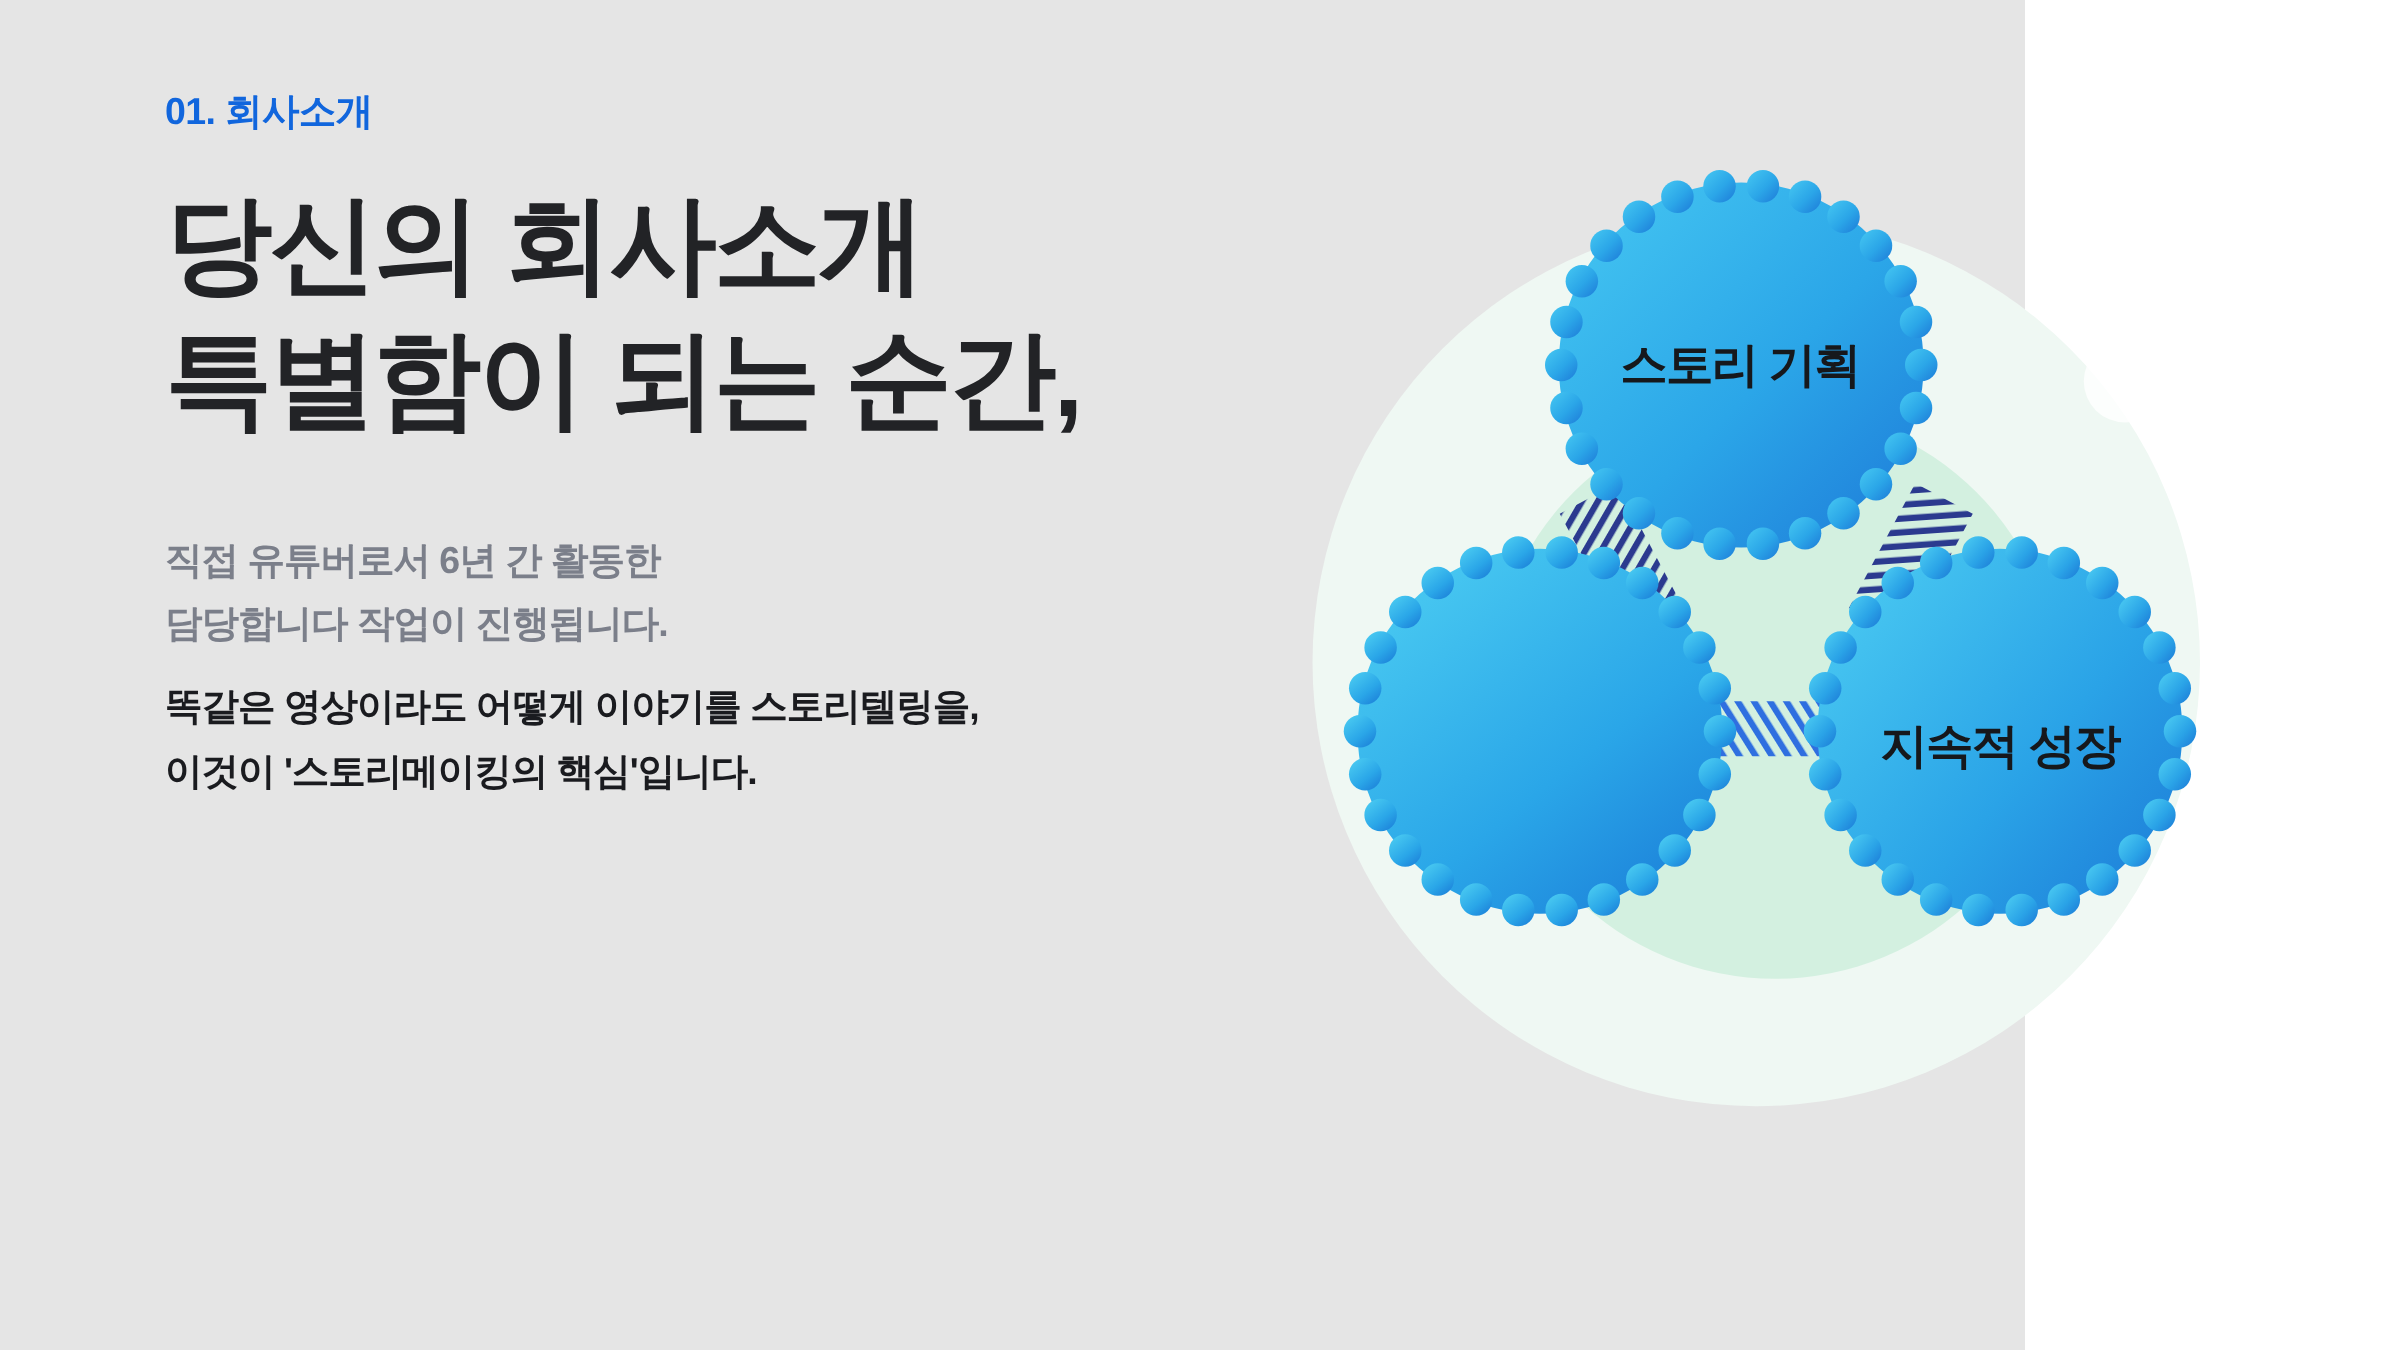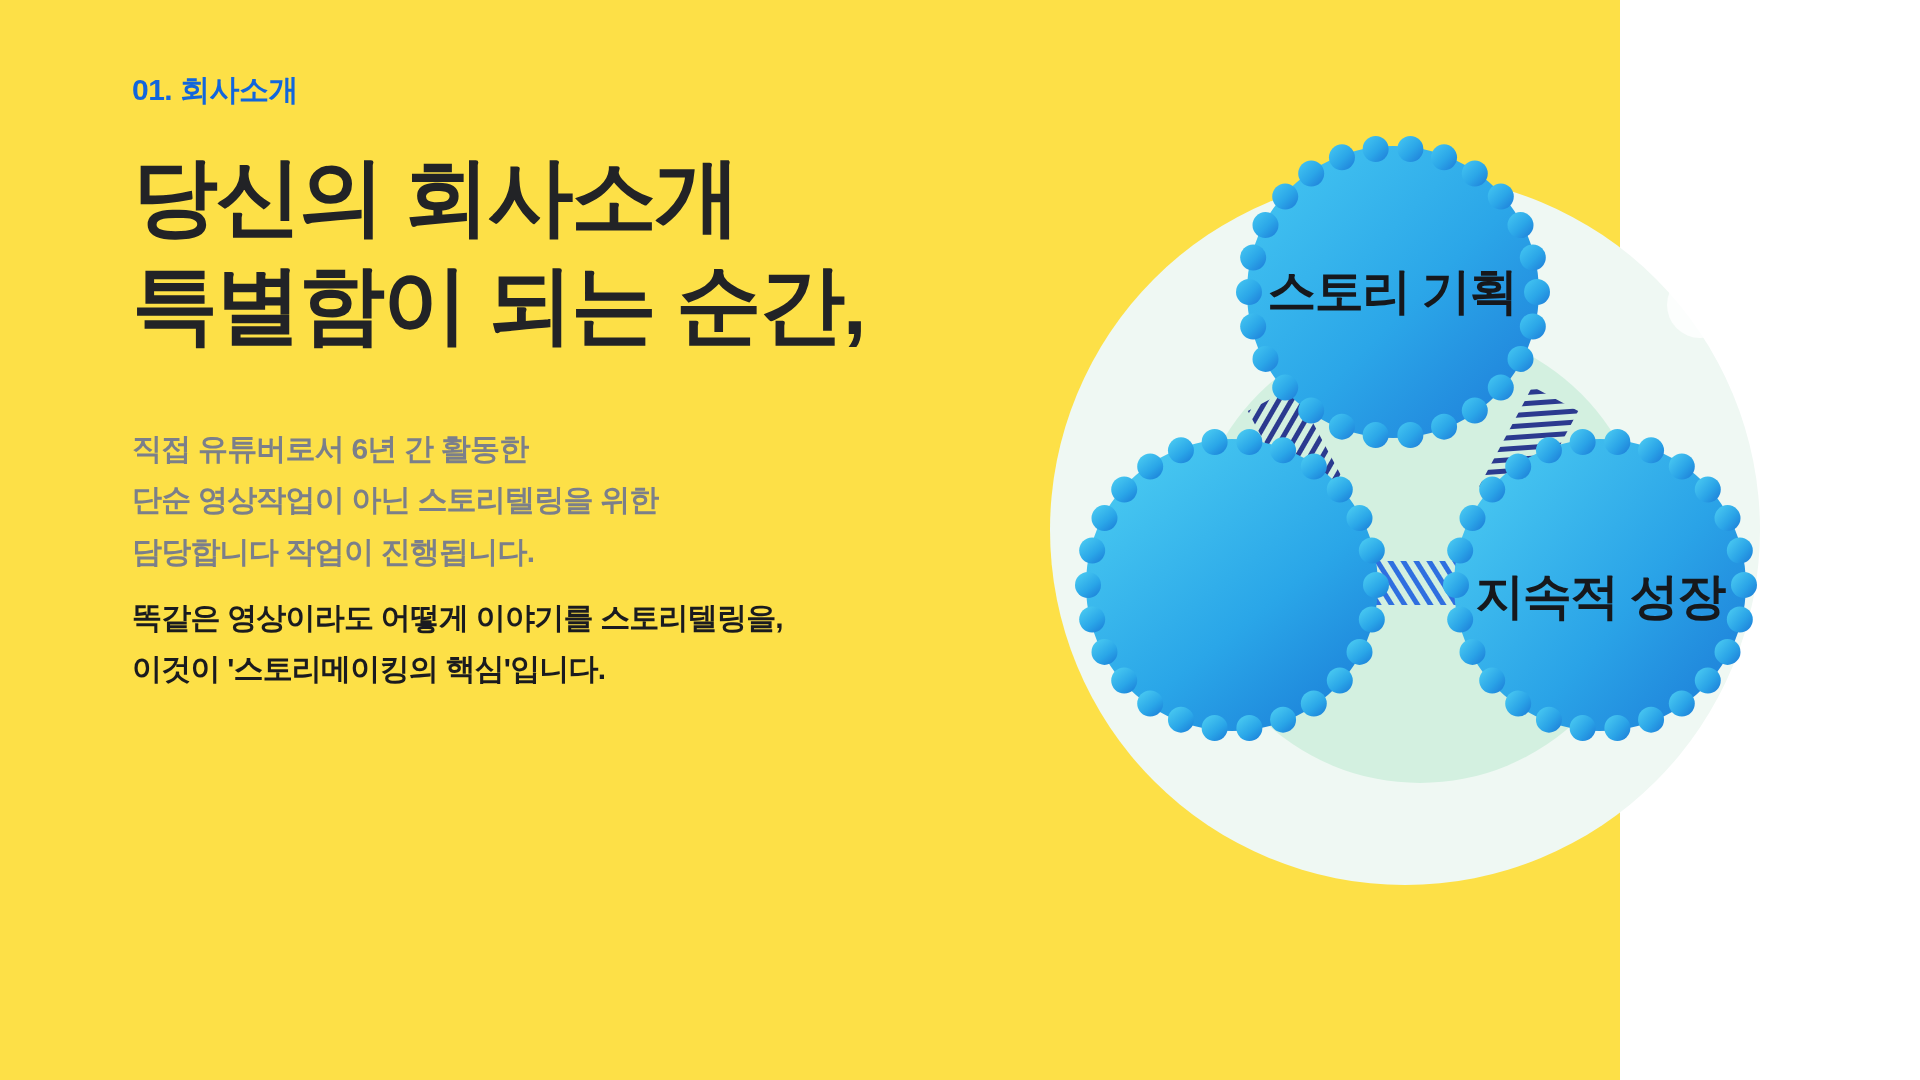--- a/index.html
+++ b/index.html
@@ -5,21 +5,21 @@
   * { box-sizing: border-box; margin: 0; padding: 0; }
   html, body {
     width: 1920px; height: 1080px;
     background: #ffffff;
     font-family: "Liberation Sans", "DejaVu Sans", sans-serif;
     overflow: hidden;
   }
   #slide {
     position: relative;
     width: 1620px; height: 1080px;
-    background: #fde047;
+    background: #e5e5e5;
     text-decoration: underline;
   }
 
   
   .left-col {
     position: absolute;
     left: 132px; top: 72px;
     width: 900px;
   }
   .eyebrow {
@@ -60,21 +60,21 @@
   
   .diagram {
     position: absolute;
     left: 1000px; top: 60px;
     width: 880px; height: 900px;
   }
   .diagram svg { display: block; width: 880px; height: 900px; }
 
   .gear-label {
     position: absolute;
-    font-size: 49px;
+    font-size: 38px;
     font-weight: 800;
     color: #16181c;
     letter-spacing: -1.5px;
     white-space: nowrap;
     transform: translate(-50%, -50%);
     pointer-events: none;
   }
   #label-top   { left: 392px; top: 232px; }
   #label-left  { left: 232px; top: 525px; }
   #label-right { left: 600px; top: 537px; }
@@ -88,21 +88,20 @@
 
     <div class="eyebrow">01. 회사소개</div>
 
     <div class="headline">
       <span class="hl-line">당신의 회사소개</span>
       <span class="hl-line">특별함이 되는 순간,</span>
     </div>
 
     <div class="body-block">
       <div class="body-line">직접 유튜버로서 6년 간 활동한</div>
-      <div class="body-line">단순 영상작업이 아닌 스토리텔링을 위한</div>
       <div class="body-line">담당합니다 작업이 진행됩니다.</div>
       <div class="spacer"></div>
       <div class="body-line emph">똑같은 영상이라도 어떻게 이야기를 스토리텔링을,</div>
       <div class="body-line emph">이것이 '스토리메이킹의 핵심'입니다.</div>
     </div>
   </div>
 
   <div class="diagram">
     <svg viewBox="0 0 880 900" xmlns="http://www.w3.org/2000/svg">
       <defs>

